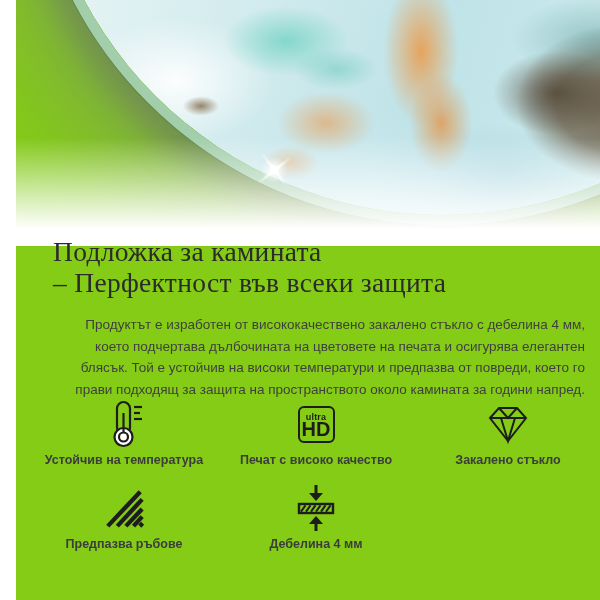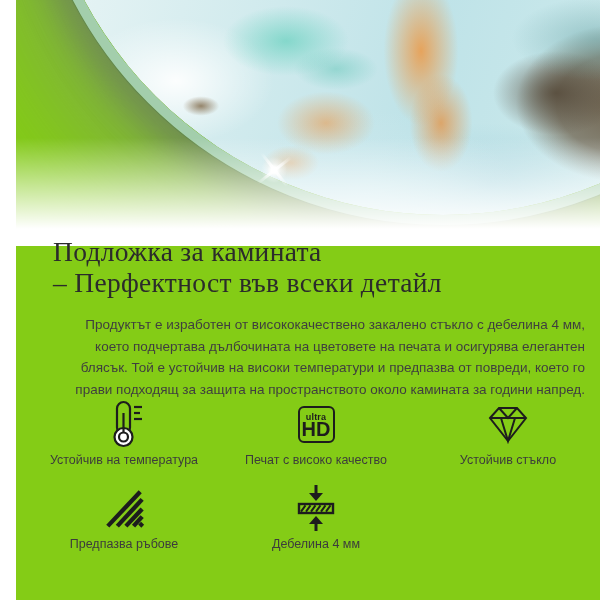--- a/index.html
+++ b/index.html
@@ -46,42 +46,42 @@
   .content{position:absolute;left:37px;top:236px;width:532px;}
   .title{margin:0;font-family:"Liberation Serif",serif;font-weight:400;
          font-size:27.5px;line-height:31px;letter-spacing:0.3px;color:#2b2b2b;}
   .desc{margin:16px 0 0 0;font-size:13.5px;line-height:21.5px;color:#3f3f3f;max-width:532px;text-align:right;}
 
   
   .features{position:absolute;left:12px;top:402px;width:576px;
             display:grid;grid-template-columns:repeat(3,1fr);row-gap:18px;}
   .cell{display:flex;flex-direction:column;align-items:center;justify-content:center;}
   .icon-box{height:44px;display:flex;align-items:center;justify-content:center;}
-  .feat-label{margin-top:7px;font-size:12.5px;line-height:15px;color:#3c3c3c;text-align:center;}
+  .feat-label{margin-top:7px;font-size:12.5px;line-height:15px;color:#3c3c3c;text-align:center;font-weight:bold;}
   .icon-box svg{display:block;}
   .uhd{width:37px;height:37px;border:2.5px solid #1d1d1d;border-radius:6px;box-sizing:border-box;
        display:flex;flex-direction:column;align-items:center;justify-content:center;color:#1d1d1d;}
   .uhd-top{font-size:9px;font-weight:600;line-height:10px;letter-spacing:0.2px;}
   .uhd-bottom{font-size:20px;font-weight:700;line-height:14px;}
 </style>
 </head>
 <body>
 
 <div class="page">
 
   <div class="hero">
     <div class="plate">
       <div class="plate-art"></div>
     </div>
     <div class="sparkle"></div>
     <div class="hero-fade"></div>
   </div>
 
   <div class="content">
-    <h1 class="title"><span>Подложка за камината</span><br><span>– Перфектност във всеки детайл</span></h1>
+    <h1 class="title"><span>Подложка за камината</span><br><span>– Перфектност във всеки защита</span></h1>
     <p class="desc">Продуктът е изработен от висококачествено закалено стъкло с дебелина 4 мм, което подчертава дълбочината на цветовете на печата и осигурява елегантен блясък. Той е устойчив на високи температури и предпазва от повреди, което го прави подходящ за защита на пространството около камината за години напред.</p>
   </div>
 
   <div class="features">
 
     <div class="cell">
       <div class="icon-box">
         <svg width="44" height="48" viewBox="0 0 44 48" fill="none" stroke="#1d1d1d" stroke-width="2.2">
           <rect x="15" y="2" width="13" height="32" rx="6.5"></rect>
           <circle cx="21.5" cy="37" r="9" fill="#ffffff"></circle>
@@ -108,21 +108,21 @@
 
     <div class="cell">
       <div class="icon-box">
         <svg width="44" height="40" viewBox="0 0 44 40" fill="none" stroke="#1d1d1d" stroke-width="2">
           <path d="M4 14 L13 4 L31 4 L40 14 L22 37 Z" stroke-linejoin="miter"></path>
           <line x1="4" y1="14" x2="40" y2="14"></line>
           <path d="M13 4 L22 14 L31 4"></path>
           <path d="M15 14 L22 37 L29 14"></path>
         </svg>
       </div>
-      <div class="feat-label">Устойчив стъкло</div>
+      <div class="feat-label">Закалено стъкло</div>
     </div>
 
     <div class="cell">
       <div class="icon-box">
         <svg width="44" height="42" viewBox="0 0 44 44" fill="none" stroke="#1d1d1d" stroke-width="4.5">
           <line x1="5" y1="41" x2="39" y2="5"></line>
           <line x1="15" y1="41" x2="41" y2="13"></line>
           <line x1="24" y1="41" x2="41" y2="23"></line>
           <line x1="32" y1="41" x2="41" y2="31"></line>
           <line x1="38.5" y1="41" x2="41.5" y2="38"></line>

